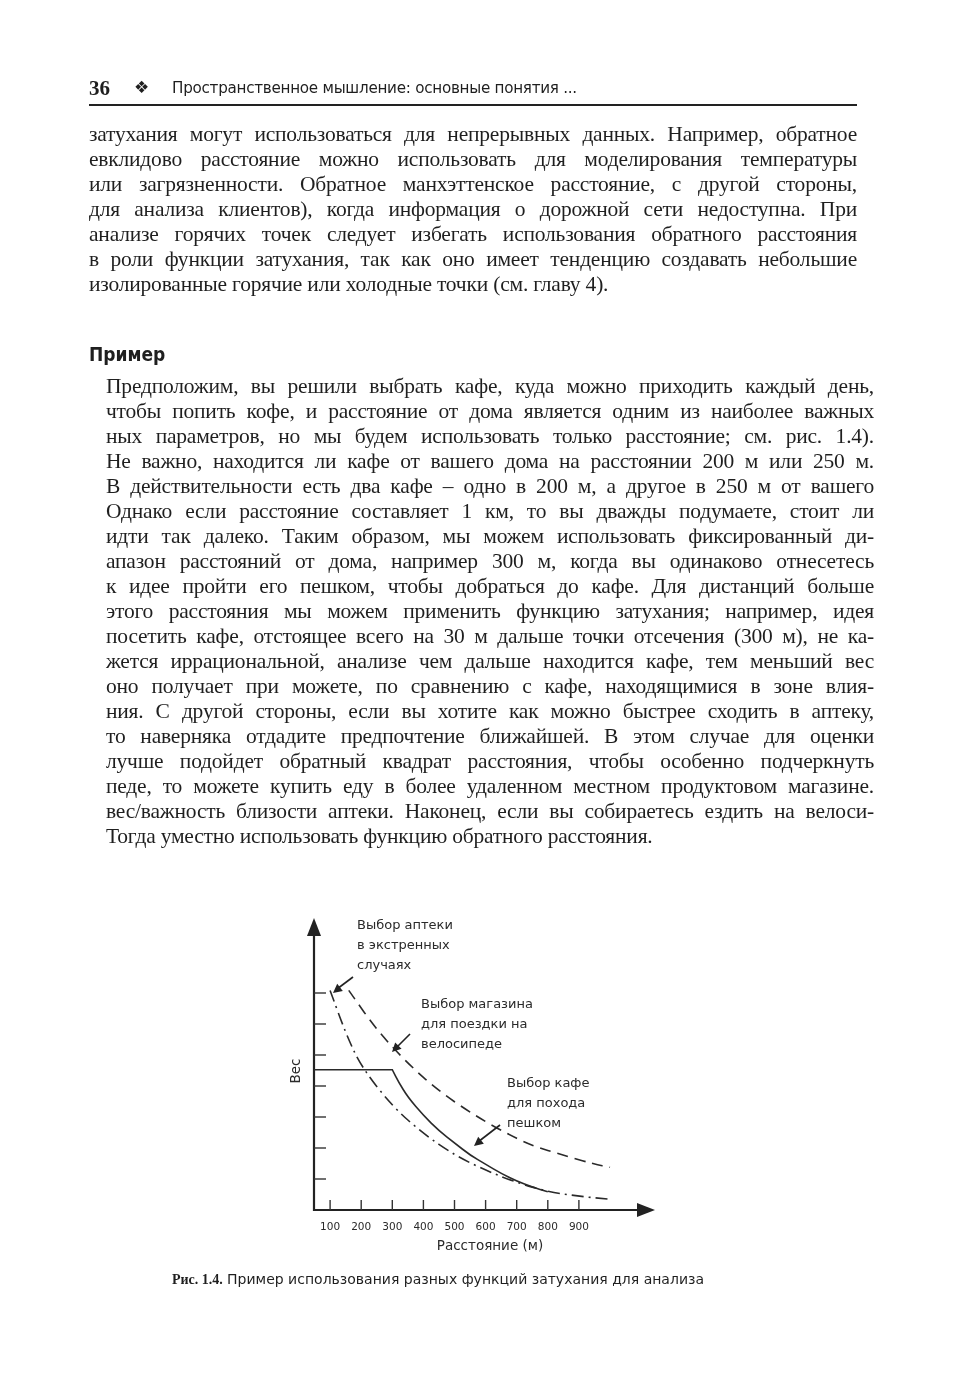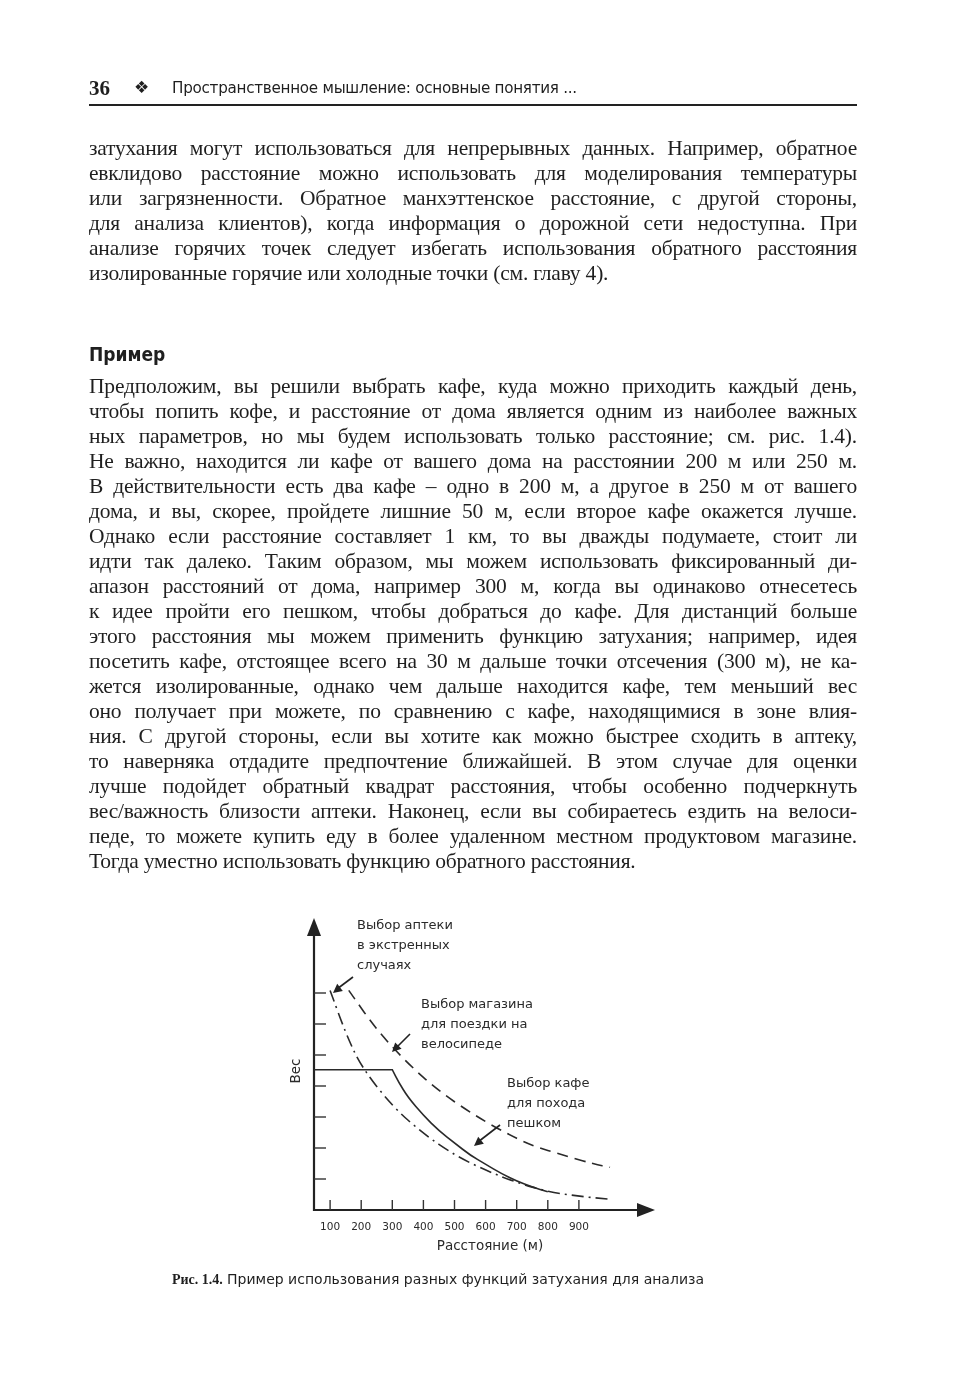--- a/index.html
+++ b/index.html
@@ -4,23 +4,23 @@
   <style>
     html, body { margin: 0; padding: 0; background: #ffffff; }
     body { width: 974px; height: 1388px; position: relative; overflow: hidden; color: #1f1f1f; }
     .header { position: absolute; left: 89px; top: 76px; width: 768px; height: 28px; border-bottom: 2px solid #222; }
     .page-num { position: absolute; left: 0; top: 0; font-family: "Liberation Serif", serif; font-size: 21px; font-weight: bold; text-align: right; }
     .ornament { position: absolute; left: 45px; top: 1px; font-family: "DejaVu Sans", sans-serif; font-size: 17px; }
     .running-title { position: absolute; left: 83px; top: 2px; font-family: "DejaVu Sans", sans-serif; font-size: 16.5px; letter-spacing: -0.3px; transform: scaleX(0.92); transform-origin: left; }
     .para { position: absolute; left: 89px; width: 768px; font-family: "Liberation Serif", serif; font-size: 21.5px; line-height: 25px; text-align: justify; letter-spacing: -0.2px; }
     .para .line { display: block; text-align: justify; text-align-last: justify; white-space: nowrap; }
     .para .line.last { text-align-last: left; }
-    .para1 { top: 136px; }
+    .para1 { top: 122px; }
     .section-heading { position: absolute; left: 89px; top: 343px; font-family: "DejaVu Sans", sans-serif; font-size: 19px; font-weight: bold; transform: scaleX(0.9); transform-origin: left; }
-    .para2 { top: 374px; }
+    .para2 { top: 374px; margin-left: 17px; }
     .figure { position: absolute; left: 0; top: 0; width: 974px; height: 1388px; pointer-events: none; }
     .figure svg { position: absolute; left: 0; top: 0; }
     .chart-text { font-family: "DejaVu Sans", sans-serif; fill: #2a2a2a; }
     .caption { position: absolute; left: 172px; top: 1269px; font-size: 17px; white-space: nowrap; }
     .caption-label { font-family: "Liberation Serif", serif; font-weight: bold; font-size: 14px; }
     .caption-text { font-family: "DejaVu Sans", sans-serif; font-size: 14px; }
   </style>
 </head>
 <body>
 
@@ -29,45 +29,45 @@
   <span class="ornament">❖</span>
   <span class="running-title">Пространственное мышление: основные понятия ...</span>
 </div>
 
 <div class="para para1">
   <span class="line">затухания могут использоваться для непрерывных данных. Например, обратное</span>
   <span class="line">евклидово расстояние можно использовать для моделирования температуры</span>
   <span class="line">или загрязненности. Обратное манхэттенское расстояние, с другой стороны,</span>
   <span class="line">для анализа клиентов), когда информация о дорожной сети недоступна. При</span>
   <span class="line">анализе горячих точек следует избегать использования обратного расстояния</span>
+  <span class="line">в роли функции затухания, так как оно имеет тенденцию создавать небольшие</span>
   <span class="line last">изолированные горячие или холодные точки (см. главу 4).</span>
 </div>
 
 <div class="section-heading">Пример</div>
 
 <div class="para para2">
   <span class="line">Предположим, вы решили выбрать кафе, куда можно приходить каждый день,</span>
   <span class="line">чтобы попить кофе, и расстояние от дома является одним из наиболее важных</span>
   <span class="line">ных параметров, но мы будем использовать только расстояние; см. рис. 1.4).</span>
   <span class="line">Не важно, находится ли кафе от вашего дома на расстоянии 200 м или 250 м.</span>
   <span class="line">В действительности есть два кафе – одно в 200 м, а другое в 250 м от вашего</span>
-  <span class="line">дома, и вы, скорее, пройдете лишние 50 м, если второе кафе окажется лучше.</span>
   <span class="line">Однако если расстояние составляет 1 км, то вы дважды подумаете, стоит ли</span>
   <span class="line">идти так далеко. Таким образом, мы можем использовать фиксированный ди-</span>
   <span class="line">апазон расстояний от дома, например 300 м, когда вы одинаково отнесетесь</span>
   <span class="line">к идее пройти его пешком, чтобы добраться до кафе. Для дистанций больше</span>
   <span class="line">этого расстояния мы можем применить функцию затухания; например, идея</span>
   <span class="line">посетить кафе, отстоящее всего на 30 м дальше точки отсечения (300 м), не ка-</span>
-  <span class="line">жется изолированные, однако чем дальше находится кафе, тем меньший вес</span>
+  <span class="line">жется иррациональной, анализе чем дальше находится кафе, тем меньший вес</span>
   <span class="line">оно получает при можете, по сравнению с кафе, находящимися в зоне влия-</span>
   <span class="line">ния. С другой стороны, если вы хотите как можно быстрее сходить в аптеку,</span>
   <span class="line">то наверняка отдадите предпочтение ближайшей. В этом случае для оценки</span>
   <span class="line">лучше подойдет обратный квадрат расстояния, чтобы особенно подчеркнуть</span>
+  <span class="line">педе, то можете купить еду в более удаленном местном продуктовом магазине.</span>
   <span class="line">вес/важность близости аптеки. Наконец, если вы собираетесь ездить на велоси-</span>
-  <span class="line">педе, то можете купить еду в более удаленном местном продуктовом магазине.</span>
   <span class="line last">Тогда уместно использовать функцию обратного расстояния.</span>
 </div>
 
 <div class="figure">
   <svg id="chart" width="974" height="1388">
       <line x1="314" y1="1210" x2="641" y2="1210" stroke="#222" stroke-width="2.2"></line>
       <polygon points="655,1210 637,1203 637,1217" fill="#222"></polygon>
       <line x1="314" y1="1211" x2="314" y2="932" stroke="#222" stroke-width="2.2"></line>
       <polygon points="314,918 307,936 321,936" fill="#222"></polygon>
       <line x1="330.1" y1="1200" x2="330.1" y2="1210" stroke="#333" stroke-width="1.4"></line>

